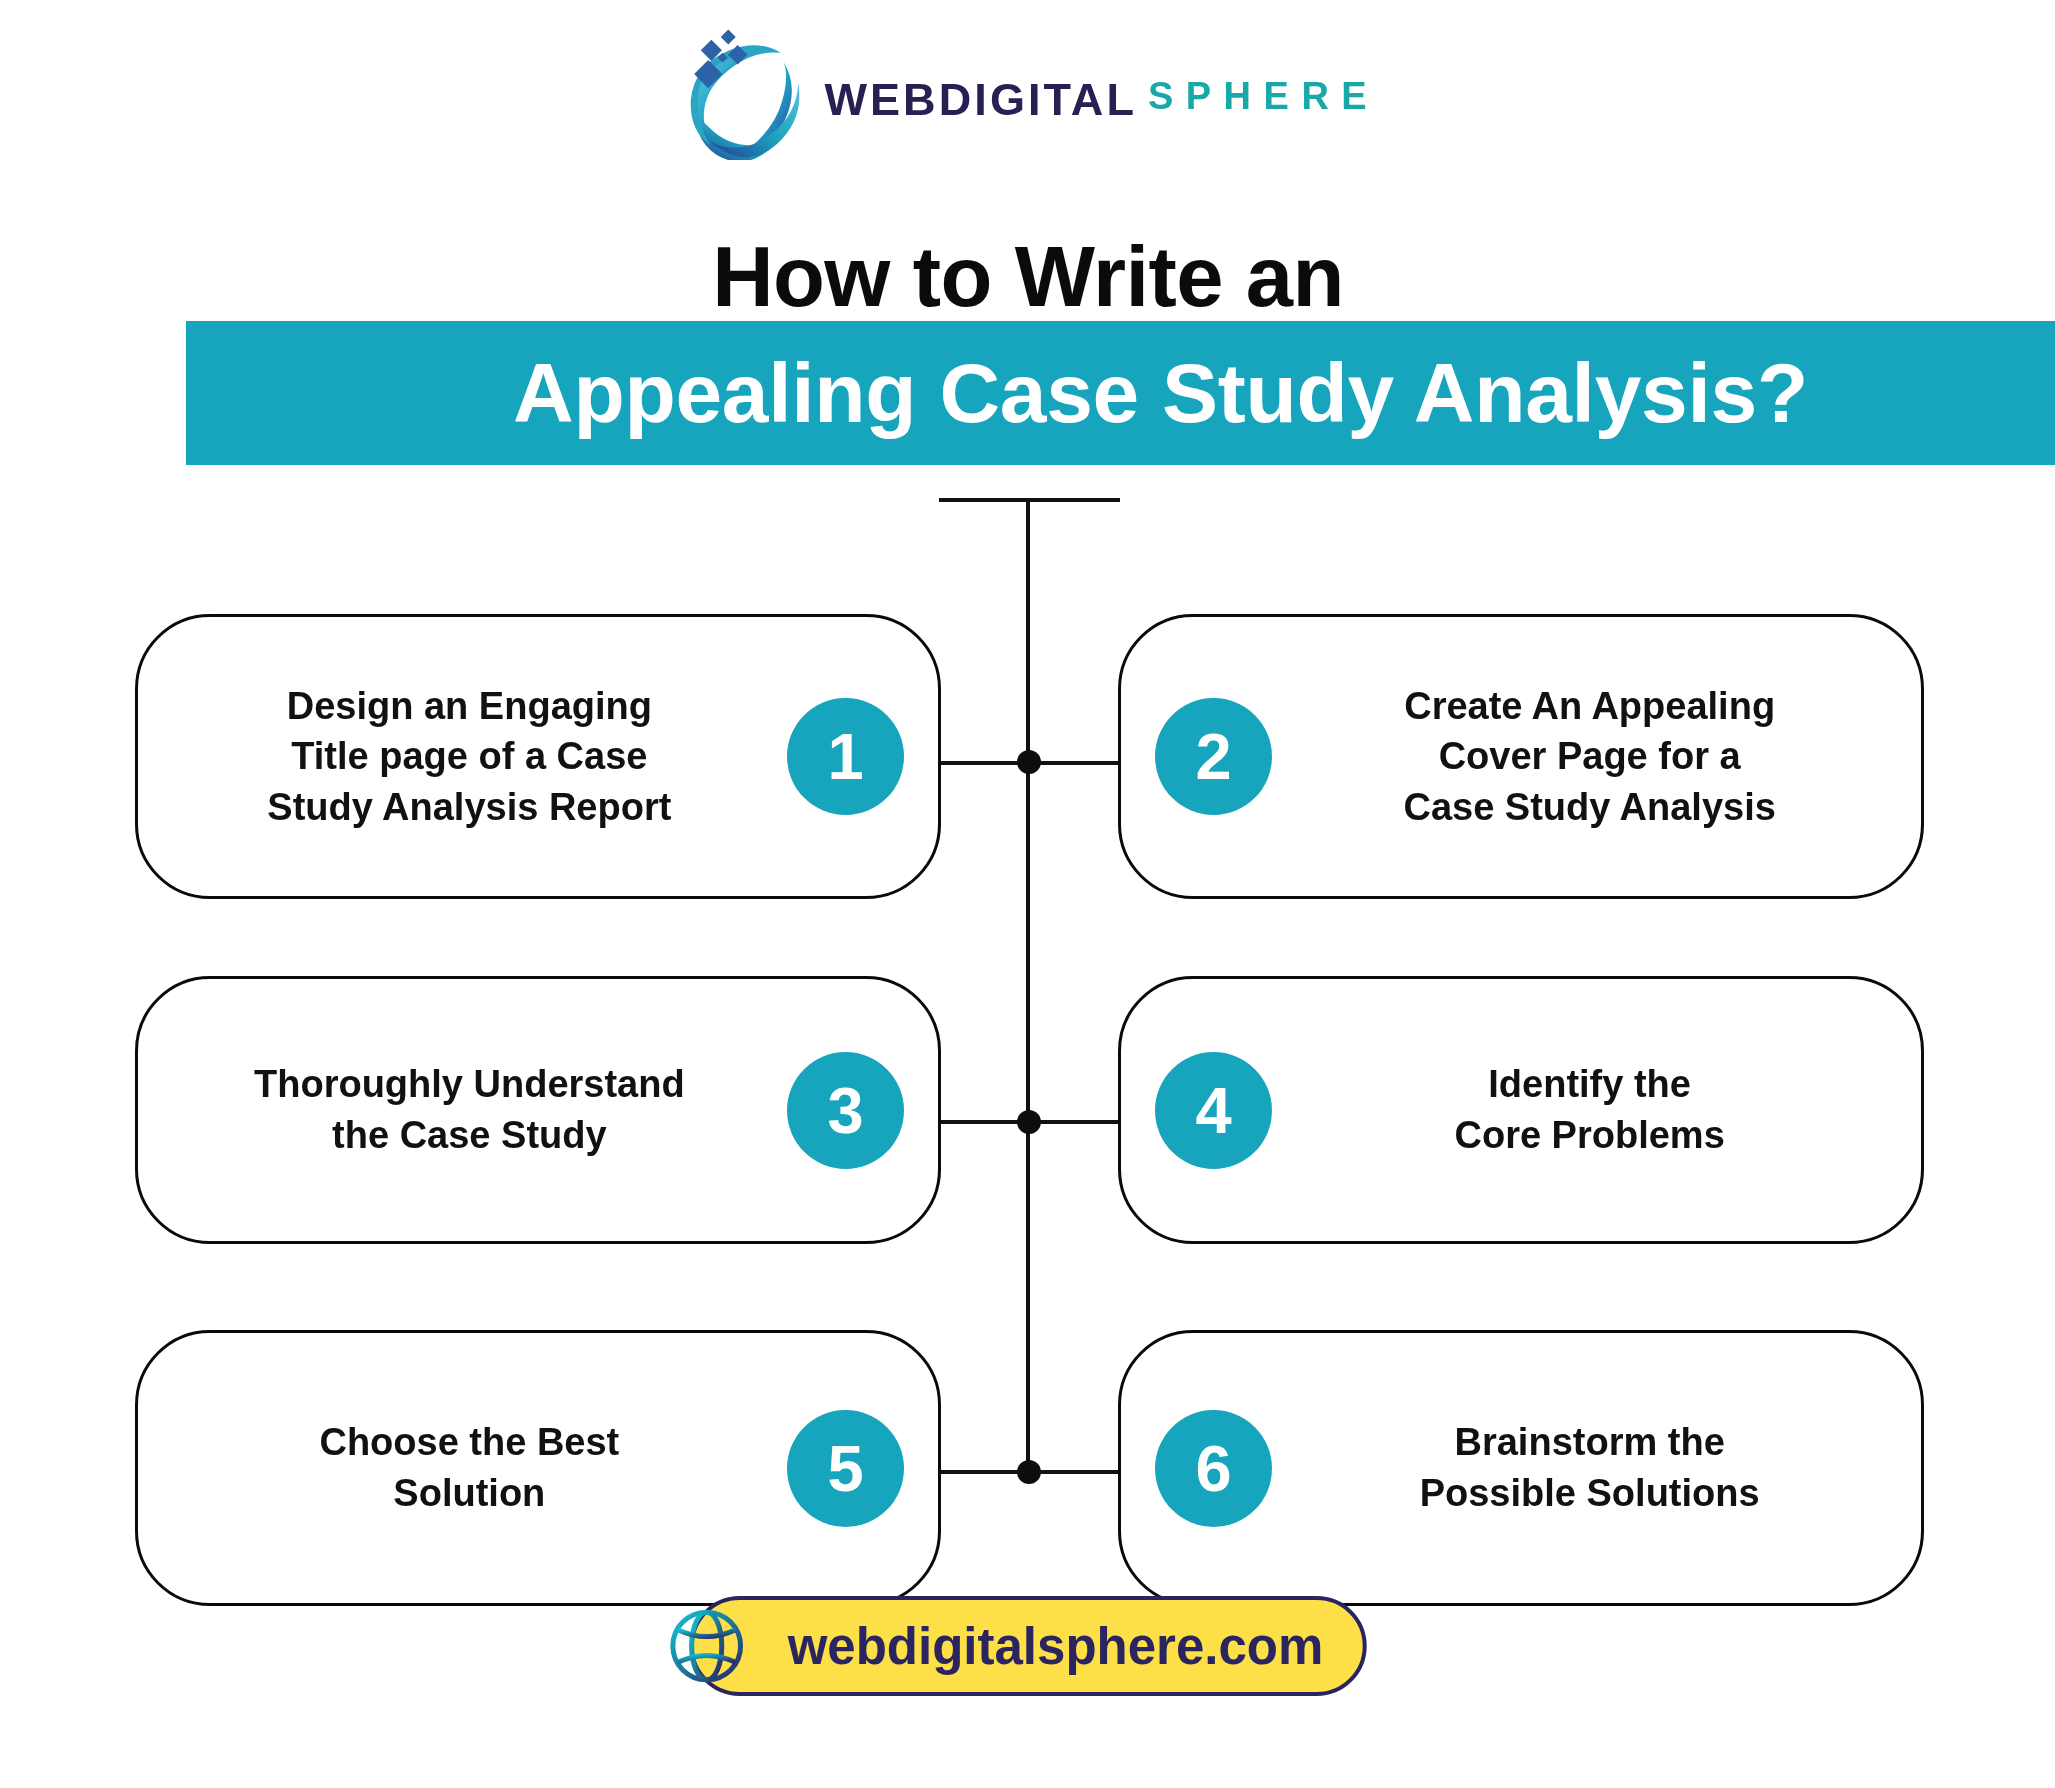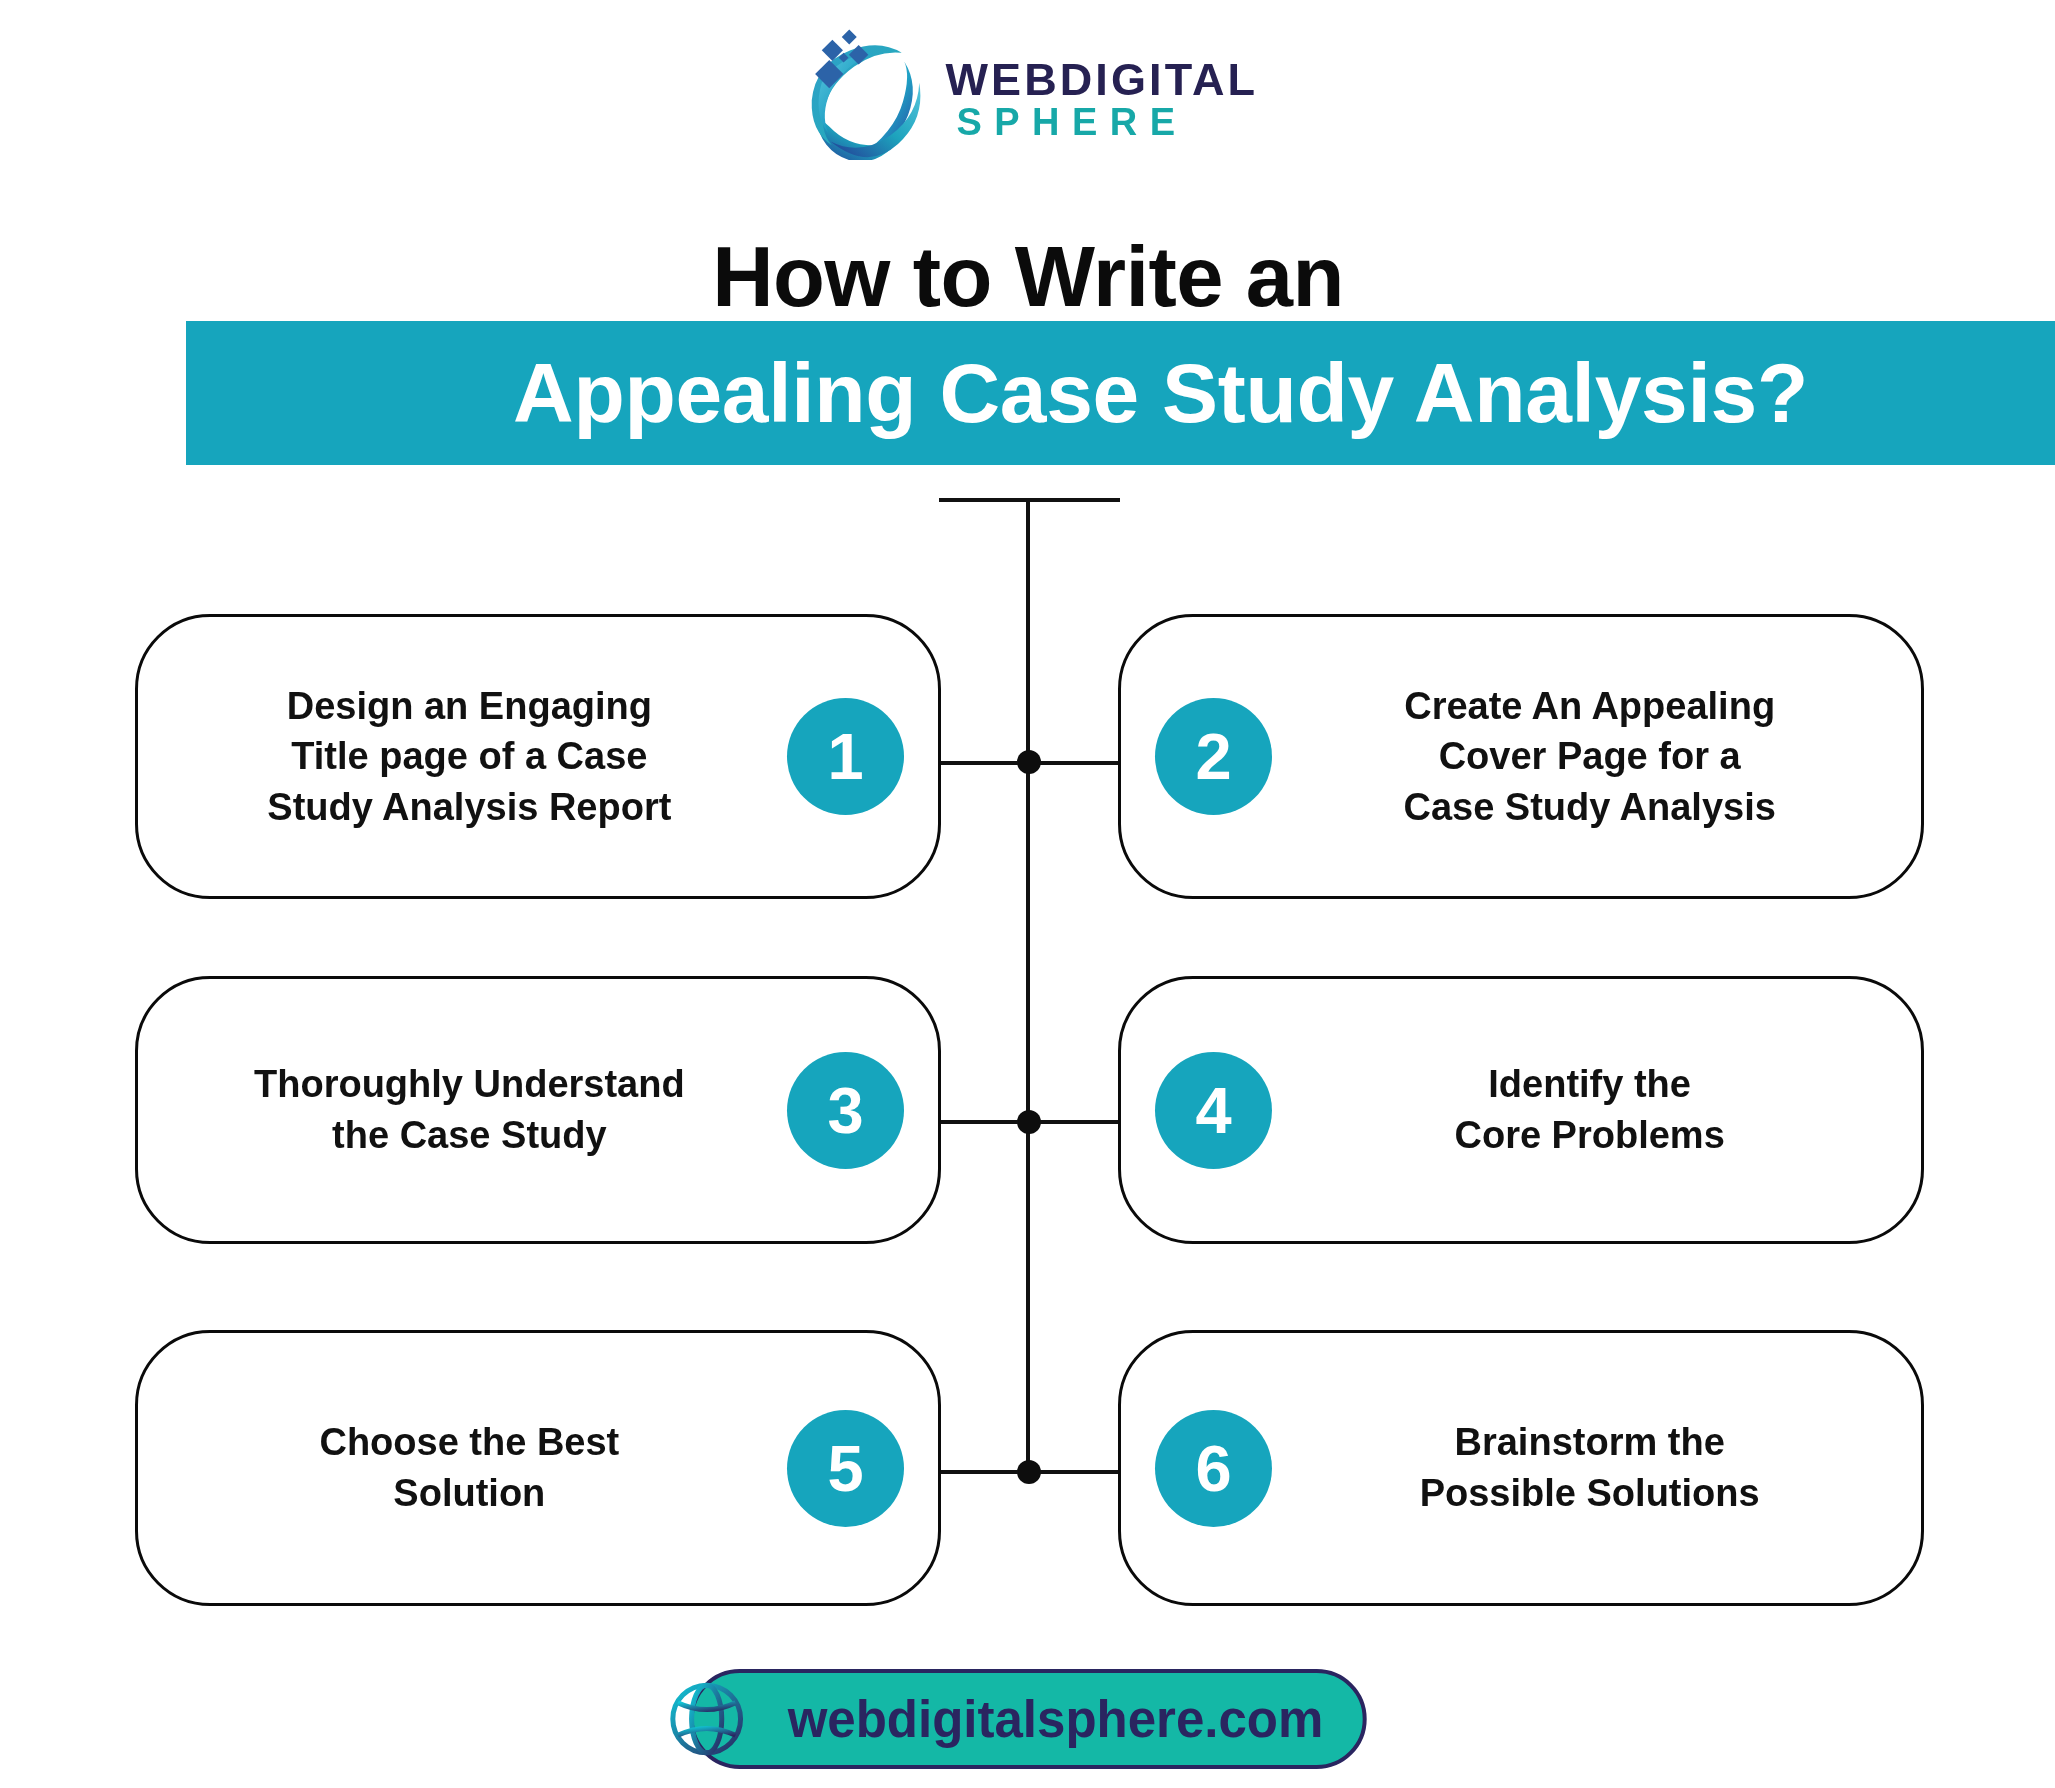--- a/index.html
+++ b/index.html
@@ -28,21 +28,21 @@
     gap: 22.6px;
   }
   .logo-mark {
     width: 125px;
     height: 135px;
     position: relative;
     flex: 0 0 auto;
   }
   .logo-wordmark {
     display: flex;
-    flex-direction: column;
+    flex-direction: row;
     justify-content: center;
     align-items: flex-start;
     padding-top: 15px;
   }
   .brand-top {
     font-size: 45px;
     font-weight: bold;
     letter-spacing: 3.1px;
     color: #262152;
     line-height: 1.02;
@@ -165,25 +165,25 @@
   .card.left .badge { margin-left: 11.3px; }
   
   .card.right { padding: 0 25px 0 34px; }
   .card.right .badge { margin-right: 11.3px; }
 
   
   .footer {
     position: absolute;
     left: 50%;
     transform: translateX(-50%);
-    top: 1669px;
+    top: 1596px;
     height: 100px;
     border: 4.4px solid #2a2560;
     border-radius: 50px;
-    background: #14b8a6;
+    background: #fde047;
     display: flex;
     align-items: center;
     padding: 0 39px 0 94px;
     box-sizing: border-box;
   }
   .footer-globe {
     position: absolute;
     left: -24px;
     top: 50%;
     transform: translateY(-50%);

